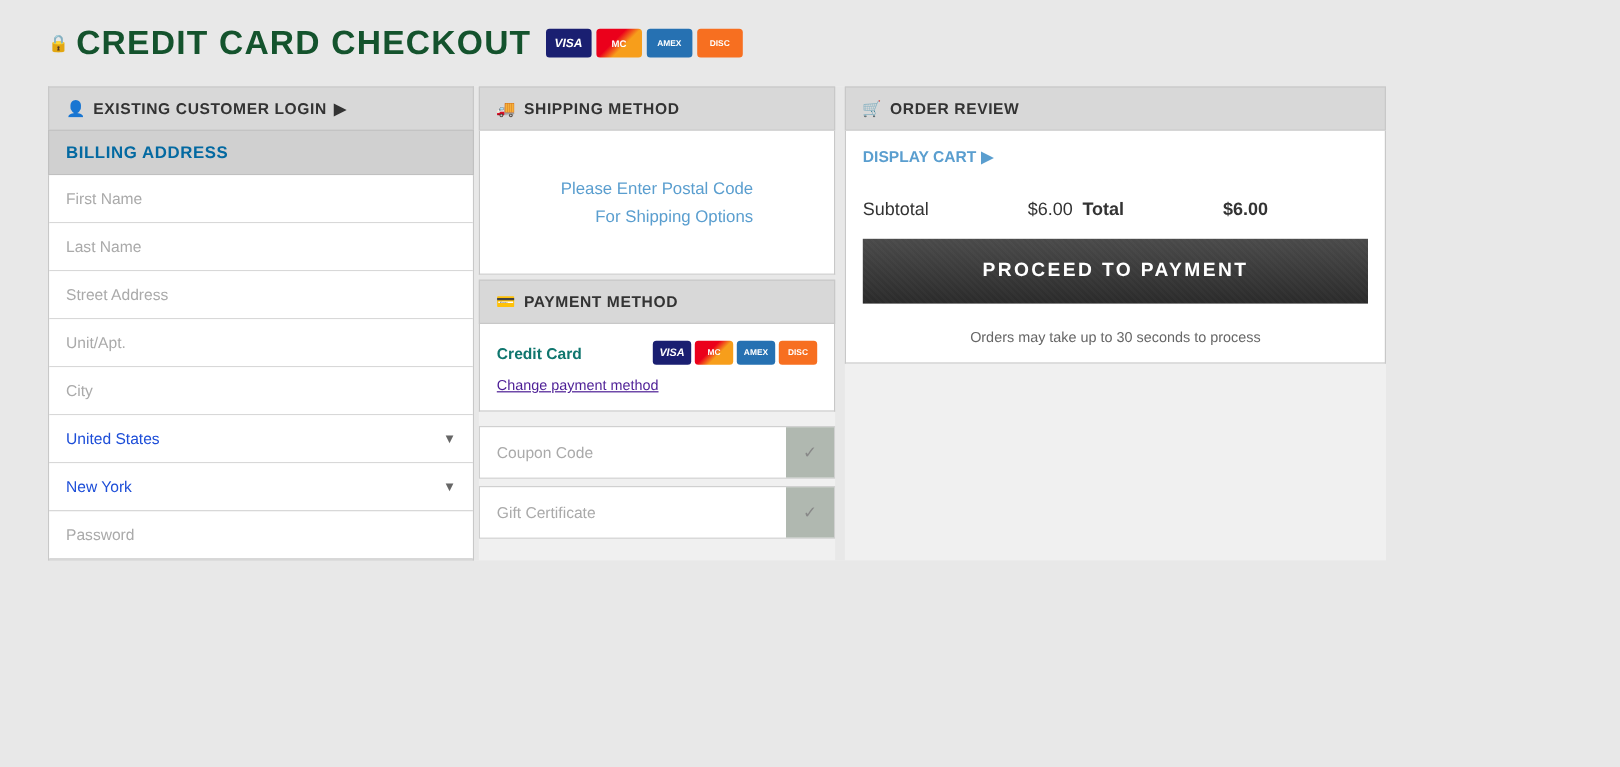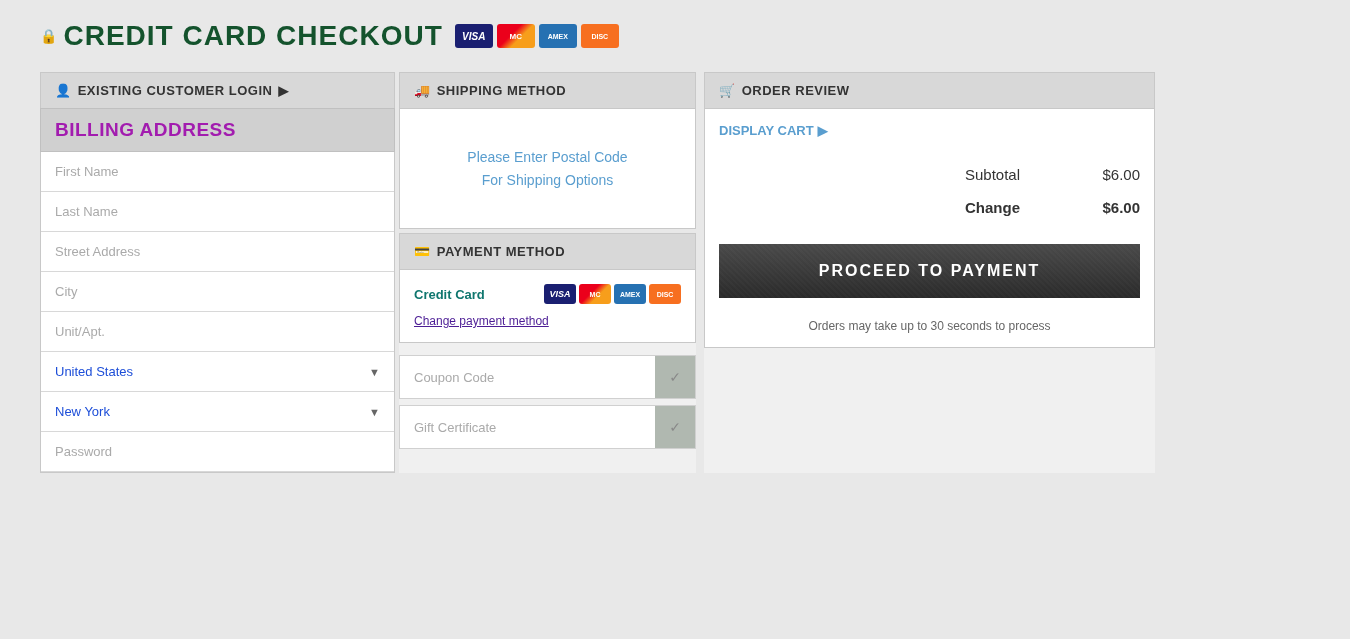--- a/index.html
+++ b/index.html
@@ -76,23 +76,23 @@
 
     
     .col-left .section-header {
       border-bottom: none;
     }
 
     .billing-address-header {
       background: #d0d0d0;
       border: 1px solid #c0c0c0;
       padding: 10px 14px;
-      font-size: 19px;
-      font-weight: bold;
-      color: #a21caf;
+      font-size: 14px;
+      font-weight: bold;
+      color: #0369a1;
       text-transform: uppercase;
       letter-spacing: 0.5px;
       margin-top: 0;
     }
 
     .form-fields {
       border: 1px solid #c8c8c8;
       border-top: none;
     }
 
@@ -146,21 +146,21 @@
     
     .col-mid {
       border-left: 4px solid #e8e8e8;
       border-right: 4px solid #e8e8e8;
     }
 
     .shipping-box {
       border: 1px solid #c8c8c8;
       border-top: none;
       padding: 30px 20px;
-      text-align: center;
+      text-align: right;
       background: white;
       min-height: 120px;
       display: flex;
       align-items: center;
       justify-content: center;
     }
 
     .shipping-message {
       color: #5a9ecf;
       font-size: 14px;
@@ -264,21 +264,20 @@
       font-weight: bold;
       cursor: pointer;
       display: flex;
       align-items: center;
       gap: 4px;
       margin-bottom: 24px;
     }
 
     .order-totals {
       display: flex;
-      flex-direction: column;
       gap: 8px;
     }
 
     .total-row {
       display: flex;
       justify-content: flex-end;
       align-items: center;
       gap: 60px;
       padding: 4px 0;
     }
@@ -307,21 +306,21 @@
       width: 100%;
       background: linear-gradient(to bottom, #4a4a4a, #2a2a2a);
       color: white;
       border: none;
       padding: 18px;
       font-size: 16px;
       font-weight: bold;
       letter-spacing: 2px;
       text-transform: uppercase;
       cursor: pointer;
-      margin-top: 24px;
+      margin-top: 12px;
       background-image: repeating-linear-gradient(
         45deg,
         transparent,
         transparent 2px,
         rgba(255,255,255,0.02) 2px,
         rgba(255,255,255,0.02) 4px
       ), linear-gradient(to bottom, #4a4a4a, #2a2a2a);
     }
 
     .process-notice {
@@ -366,24 +365,24 @@
       <div class="form-field">
         <input type="text" placeholder="First Name" style="">
       </div>
       <div class="form-field">
         <input type="text" placeholder="Last Name" style="">
       </div>
       <div class="form-field">
         <input type="text" placeholder="Street Address" style="">
       </div>
       <div class="form-field">
+        <input type="text" placeholder="Unit/Apt." style="">
+      </div>
+      <div class="form-field">
         <input type="text" placeholder="City" style="">
-      </div>
-      <div class="form-field">
-        <input type="text" placeholder="Unit/Apt." style="">
       </div>
       <div class="form-field select-wrapper">
         <select>
           <option>United States</option>
         </select>
         <span class="select-arrow">▼</span>
       </div>
       <div class="form-field select-wrapper">
         <select>
           <option>New York</option>
@@ -454,21 +453,21 @@
       <div class="display-cart">
         <span>DISPLAY CART</span>
         <span>▶</span>
       </div>
       <div class="order-totals">
         <div class="total-row">
           <span class="total-label">Subtotal</span>
           <span class="total-value">$6.00</span>
         </div>
         <div class="total-row">
-          <span class="total-label bold">Change</span>
+          <span class="total-label bold">Total</span>
           <span class="total-value bold">$6.00</span>
         </div>
       </div>
       <button class="proceed-btn">
         <span>PROCEED TO PAYMENT</span>
       </button>
       <div class="process-notice">Orders may take up to 30 seconds to process</div>
     </div>
   </div>
 

